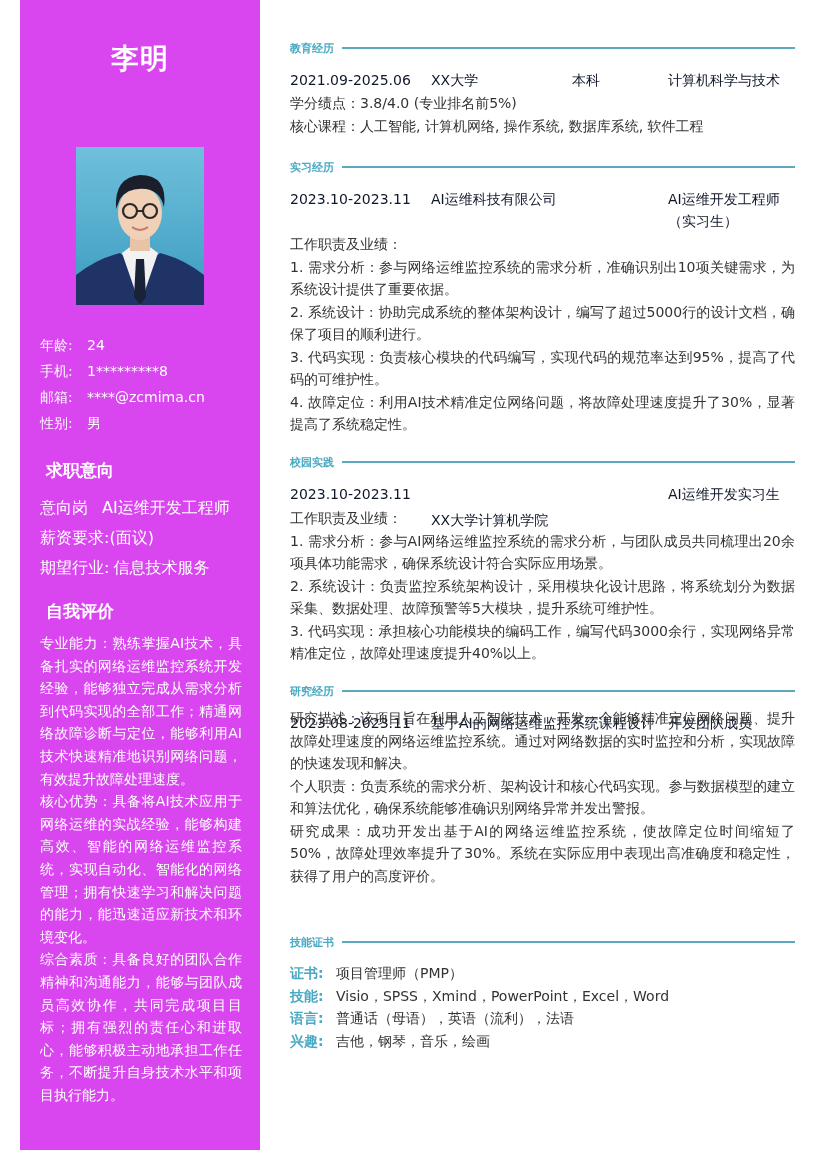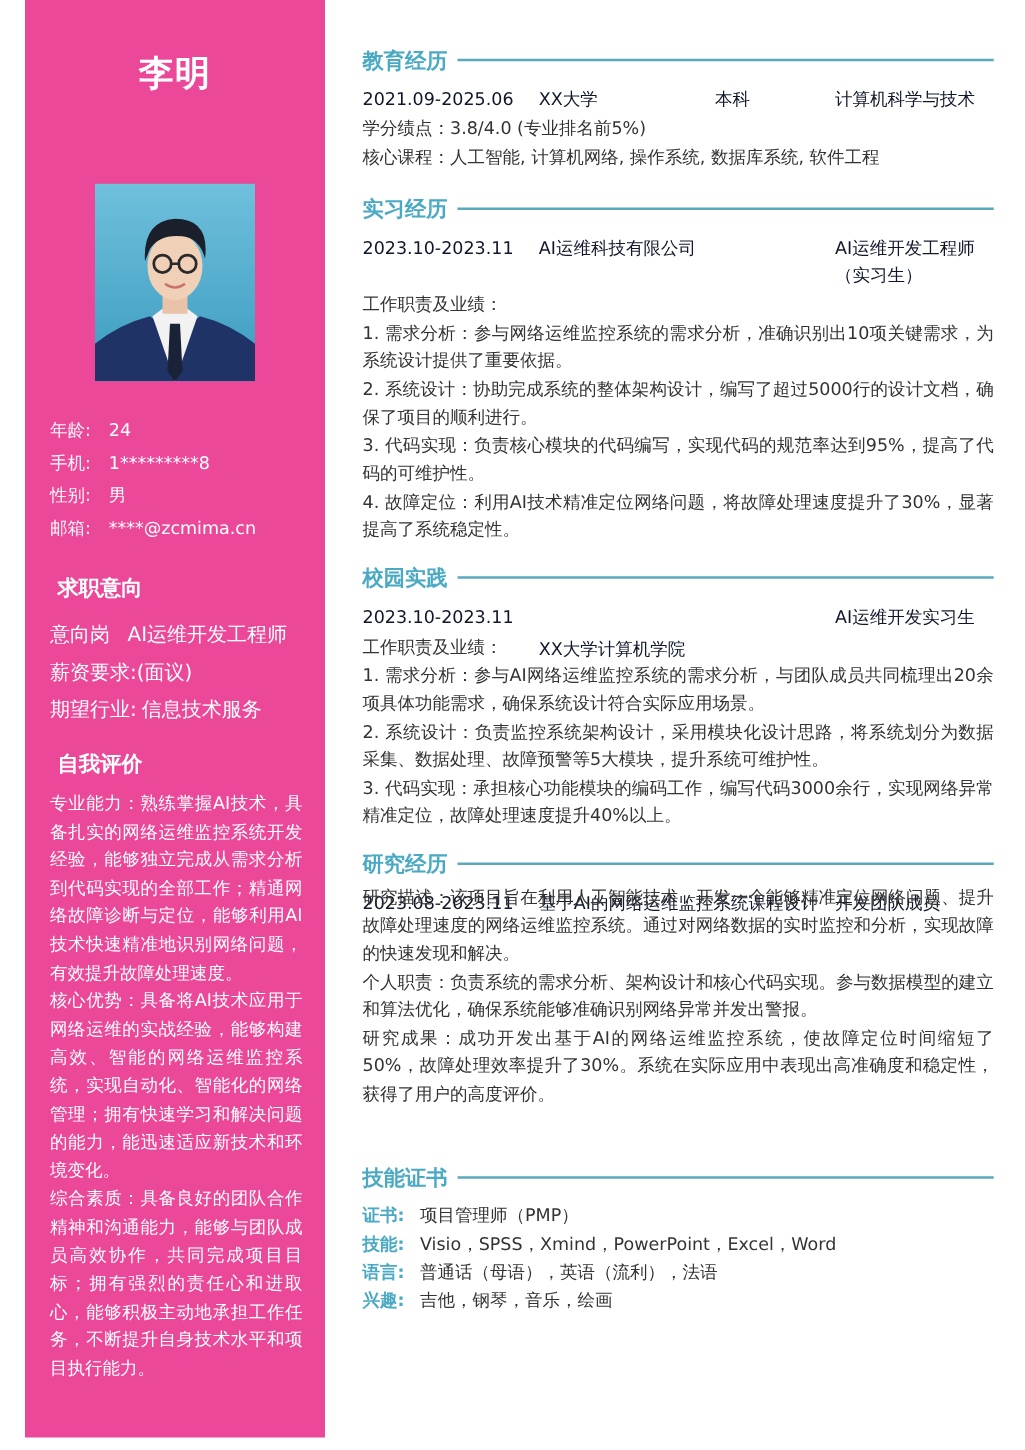--- a/index.html
+++ b/index.html
@@ -1,21 +1,21 @@
 <!DOCTYPE html>
 <html><head>
 <meta charset="utf-8">
 <style>
   * { margin: 0; padding: 0; box-sizing: border-box; }
   html, body { width: 820px; height: 1160px; background: #ffffff; overflow: hidden; }
   body { position: relative; font-family: "DejaVu Sans", "Liberation Sans", sans-serif; color: #333; }
 
   .sidebar {
     position: absolute; left: 20px; top: 0; width: 240px; height: 1150px;
-    background: #ec4899; color: #ffffff;
+    background: #d946ef; color: #ffffff;
   }
   .name {
     position: absolute; left: 0; width: 240px; top: 40px; text-align: center;
     font-size: 28px; font-weight: bold; letter-spacing: 1px;
   }
   .photo {
     position: absolute; left: 56px; top: 147px; width: 128px; height: 158px;
     background: linear-gradient(180deg, #5fb4d2 0%, #3d9cc0 100%);
     overflow: hidden;
   }
@@ -31,21 +31,21 @@
   .intent { position: absolute; left: 20px; top: 497px; font-size: 16px; }
   .intent .row { height: 30px; line-height: 22px; display: flex; }
   .intent .lbl-1 { width: 62px; }
   .overlap { position: relative; display: inline-block; }
 
   .self { position: absolute; left: 20px; top: 632px; width: 202px; font-size: 14px; line-height: 22.6px; text-align: justify; }
 
   .main { position: absolute; left: 290px; top: 0; width: 505px; }
   .section-h {
     position: absolute; left: 0; width: 505px; display: flex; align-items: center;
-    color: #4aaac4; font-size: 17px; font-weight: bold; height: 24px;
+    color: #4aaac4; font-size: 11px; font-weight: bold; height: 24px;
   }
   .section-h .line { flex: 1; height: 2px; background: #5aa9bd; margin-left: 8px; }
 
   .meta { position: absolute; left: 0; width: 505px; color: #0f172a; font-size: 14px; height: 22px; line-height: 22px; }
   .meta span { position: absolute; top: 0; white-space: nowrap; }
 
   .txt { position: absolute; left: 0; width: 505px; font-size: 14px; line-height: 22.5px; color: #333; text-align: justify; }
   .skill-row { height: 22.5px; display: flex; font-size: 14px; line-height: 22.5px; }
   .skill-row .k { color: #4aaac4; font-weight: bold; width: 46px; }
 </style>
@@ -88,26 +88,26 @@
   <div class="info">
     <div class="row">
       <span class="lbl">年龄:</span>
       <span>24</span>
     </div>
     <div class="row">
       <span class="lbl">手机:</span>
       <span>1*********8</span>
     </div>
     <div class="row">
+      <span class="lbl">邮箱:</span>
+      <span>****@zcmima.cn</span>
+    </div>
+    <div class="row">
       <span class="lbl">性别:</span>
       <span>男</span>
-    </div>
-    <div class="row">
-      <span class="lbl">邮箱:</span>
-      <span>****@zcmima.cn</span>
     </div>
   </div>
 
   <div class="side-h" style="top:459px;">求职意向</div>
   <div class="intent">
     <div class="row">
       <span class="lbl-1">意向岗</span>
       <span>AI运维开发工程师</span>
     </div>
     <div class="row">

